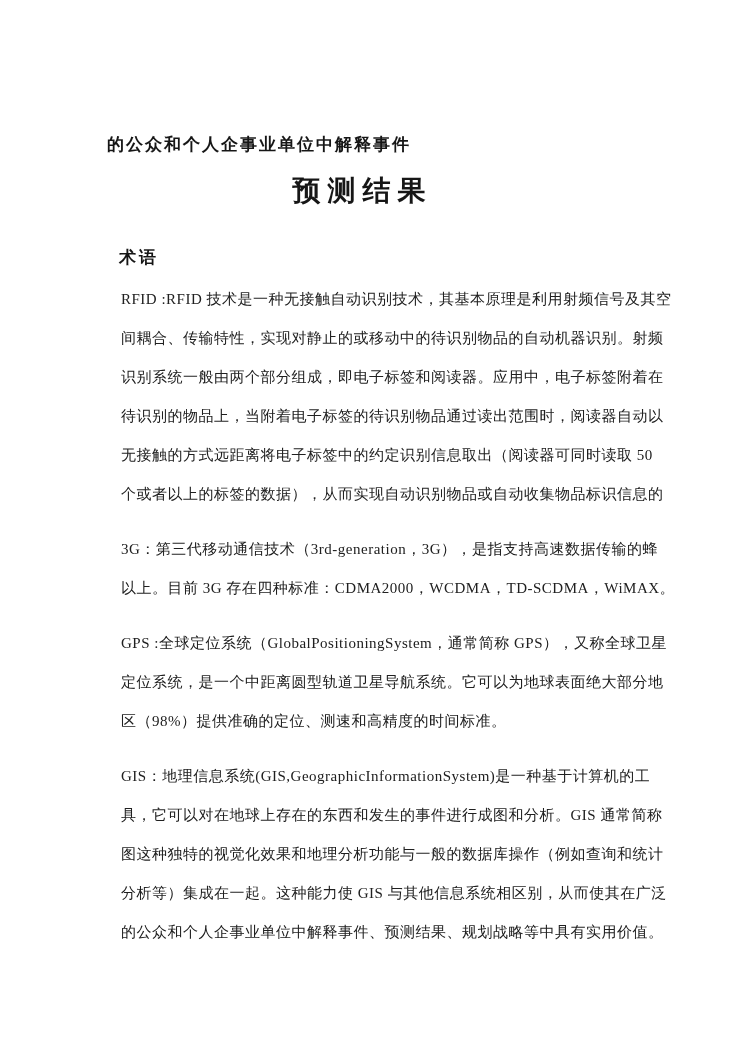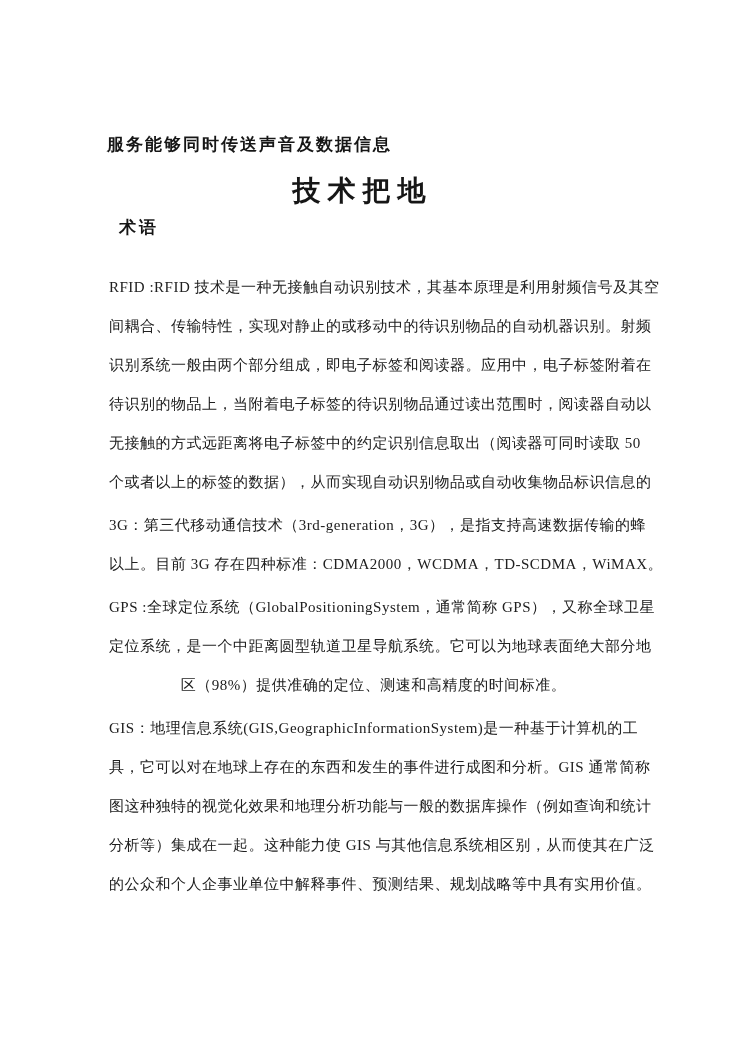--- a/index.html
+++ b/index.html
@@ -37,56 +37,55 @@
     font-size: 28px;
     font-weight: bold;
     letter-spacing: 7px;
     text-align: center;
     color: #161616;
     white-space: nowrap;
   }
   .section-heading {
     position: absolute;
     left: 119px;
-    top: 216px;
+    top: 246px;
     margin: 0;
     font-size: 17px;
     font-weight: bold;
     letter-spacing: 3px;
     color: #161616;
     white-space: nowrap;
   }
   .doc-body {
     position: absolute;
     left: 105px;
     top: 264px;
     width: 537px;
   }
   .paragraph {
-    margin: 4px;
+    margin: 16px;
     padding: 0;
-    text-align: center;
   }
   .line {
     height: 39px;
     line-height: 39px;
     font-size: 15px;
     letter-spacing: 0.5px;
     white-space: nowrap;
     color: #202020;
   }
 </style>
 </head>
 <body>
 
 <div class="page">
 
-  <h1 class="doc-title">服务能够同时传送声音及数据信息</h1>
+  <h1 class="doc-title">的公众和个人企事业单位中解释事件</h1>
 
-  <h2 class="doc-subtitle">技术把地</h2>
+  <h2 class="doc-subtitle">预测结果</h2>
 
   <h3 class="section-heading">术语</h3>
 
   <div class="doc-body">
 
     <div class="paragraph">
       <div class="line">RFID :RFID 技术是一种无接触自动识别技术，其基本原理是利用射频信号及其空</div>
       <div class="line">间耦合、传输特性，实现对静止的或移动中的待识别物品的自动机器识别。射频</div>
       <div class="line">识别系统一般由两个部分组成，即电子标签和阅读器。应用中，电子标签附着在</div>
       <div class="line">待识别的物品上，当附着电子标签的待识别物品通过读出范围时，阅读器自动以</div>

